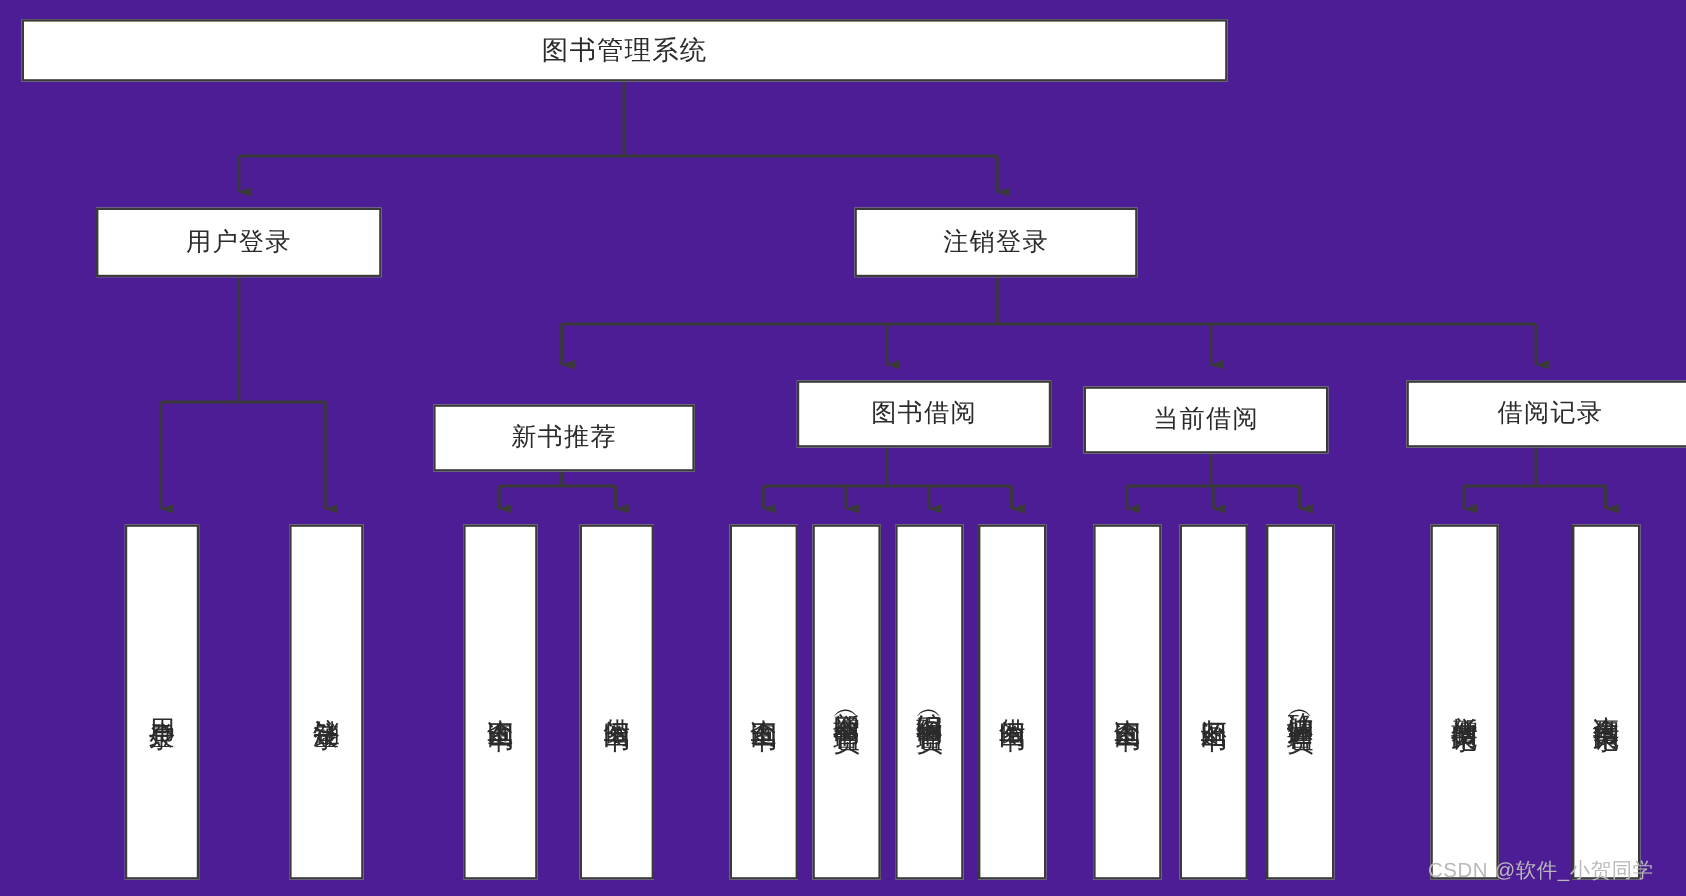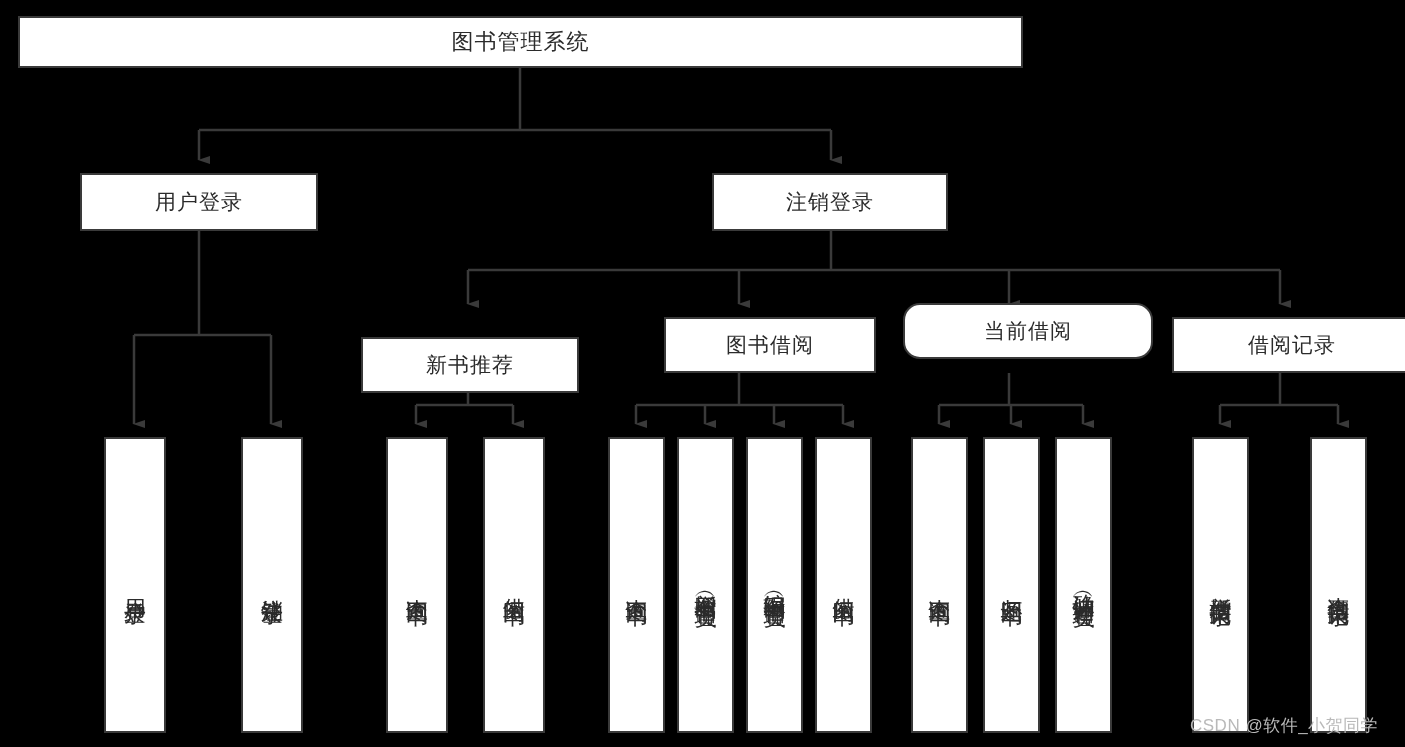--- a/index.html
+++ b/index.html
@@ -7,21 +7,21 @@
     padding: 0;
     background: #ffffff;
   }
   body {
     font-family: "Liberation Sans", "DejaVu Sans", sans-serif;
   }
   #canvas {
     position: relative;
     width: 1405px;
     height: 747px;
-    background: #000000;
+    background: #4c1d95;
     overflow: hidden;
   }
   #diagram-svg {
     position: absolute;
     left: 0;
     top: 0;
     width: 1405px;
     height: 747px;
   }
   .node-box {
@@ -124,21 +124,21 @@
   <div class="node-box level1" style="left:712px; top:173px; width:236px; height:58px;">
     <span class="node-label-h">注销登录</span>
   </div>
 
   <div class="node-box level2" style="left:361px; top:317px; width:218px; height:56px;margin-top:20px;">
     <span class="node-label-h">新书推荐</span>
   </div>
   <div class="node-box level2" style="left:664px; top:317px; width:212px; height:56px;">
     <span class="node-label-h">图书借阅</span>
   </div>
-  <div class="node-box level2" style="left:903px; top:303px; width:250px; height:56px;border-radius:17px;">
+  <div class="node-box level2" style="left:903px; top:322px; width:204px; height:56px;">
     <span class="node-label-h">当前借阅</span>
   </div>
   <div class="node-box level2" style="left:1172px; top:317px; width:240px; height:56px;">
     <span class="node-label-h">借阅记录</span>
   </div>
 
   <div class="node-box leaf" style="left:104px; top:437px; width:62px; height:296px;">
     <span class="node-label-v">用户登录</span>
   </div>
   <div class="node-box leaf" style="left:241px; top:437px; width:62px; height:296px;">

